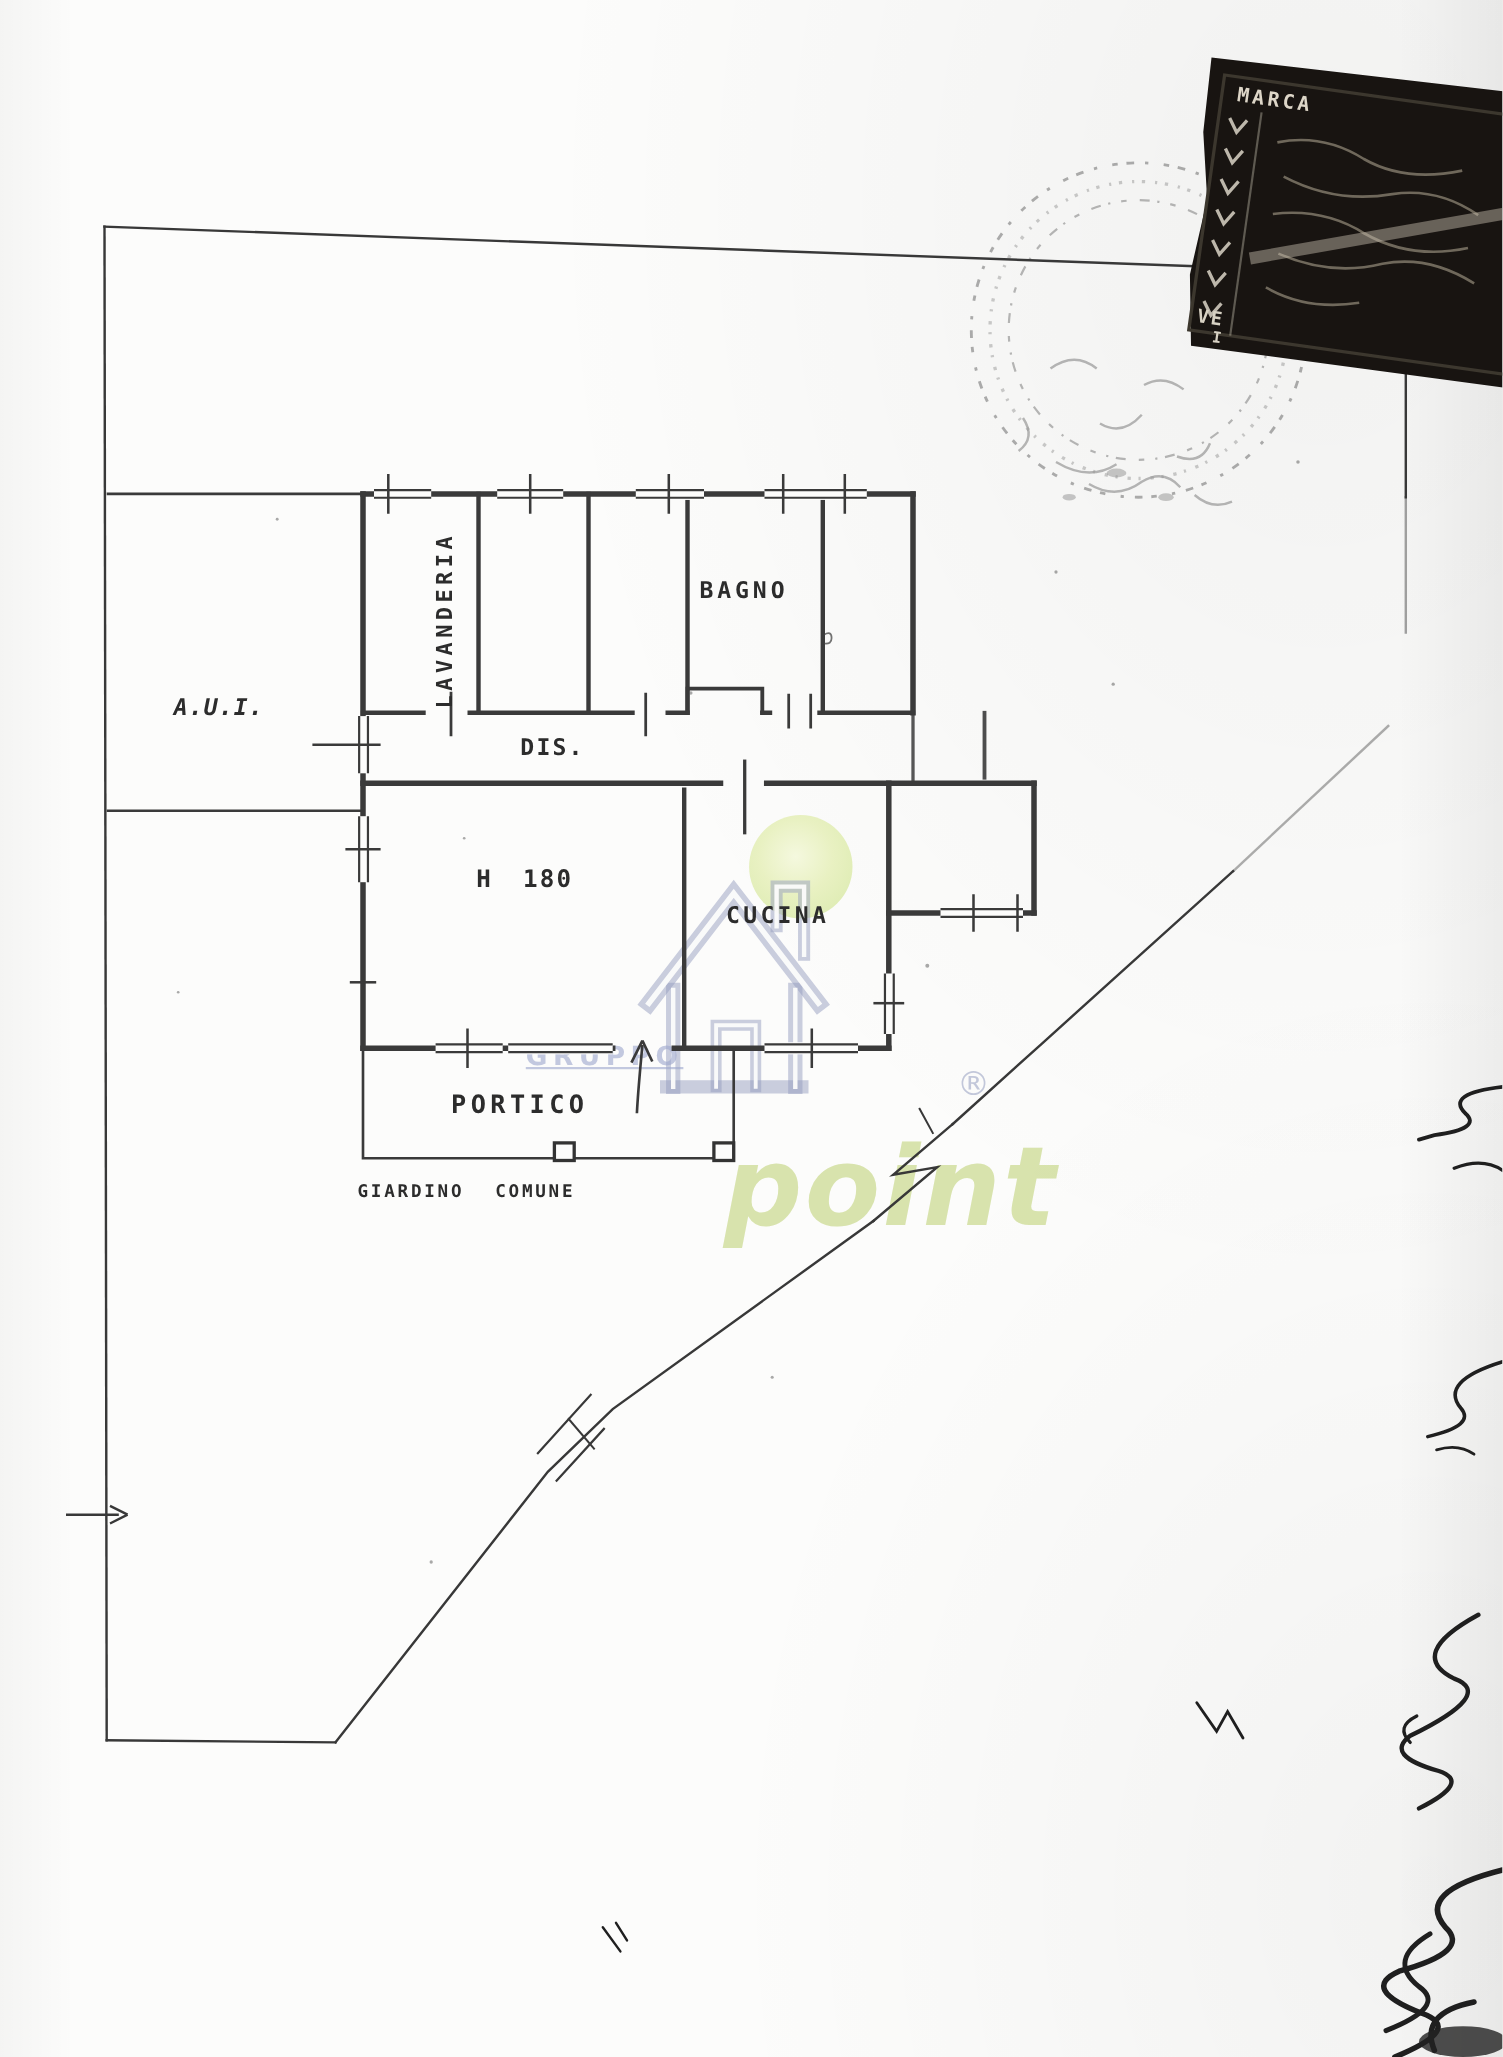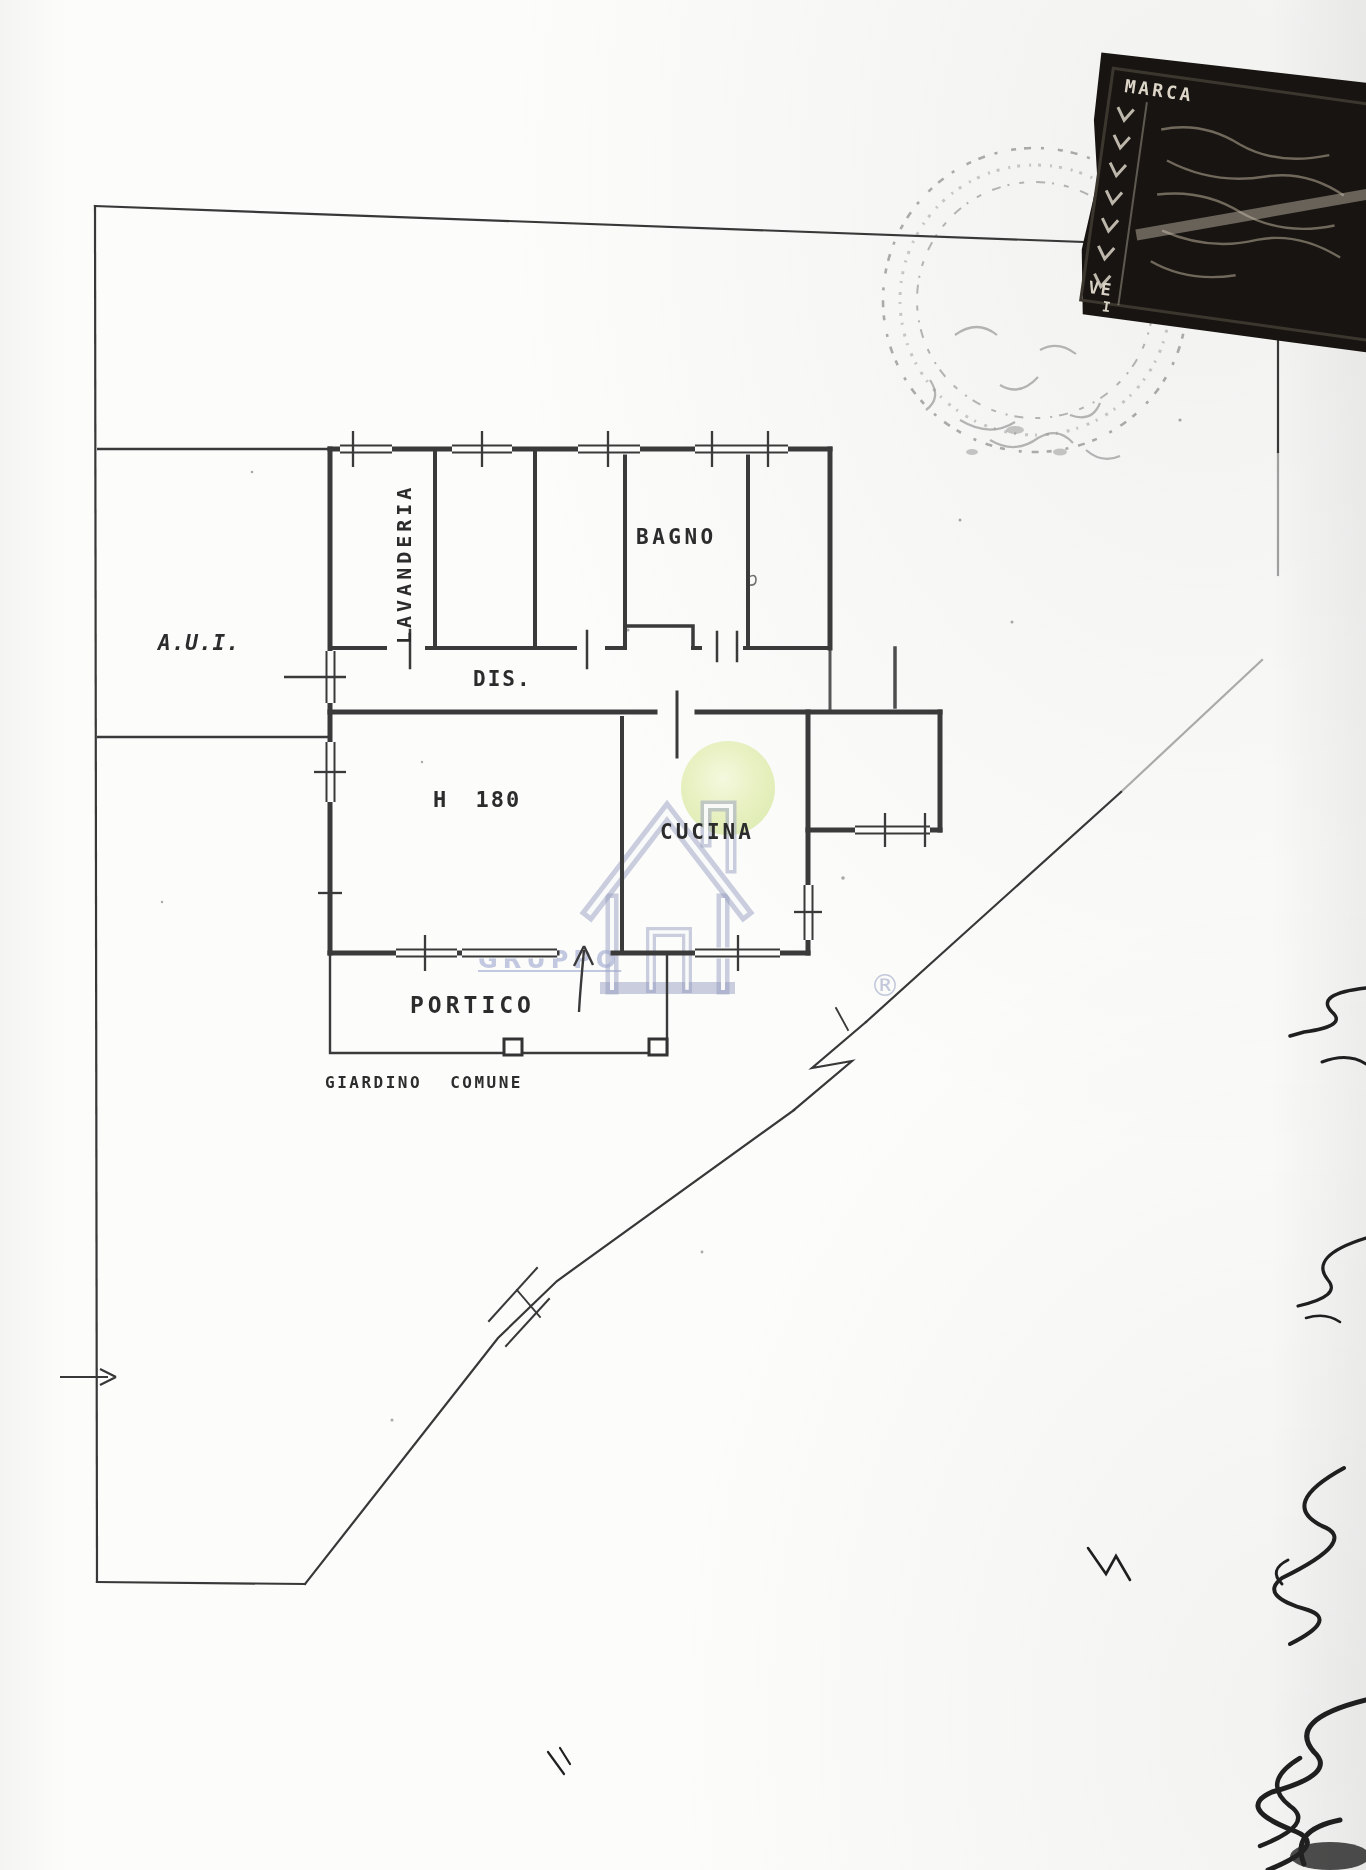--- a/index.html
+++ b/index.html
@@ -61,20 +61,21 @@
       <g stroke="rgba(252,252,251,.95)">
         <path d="M590,912 L667,812 L744,912" stroke-width="5"></path>
         <path d="M612,900 L612,988 M723,900 L723,988" stroke-width="4"></path>
         <path d="M651,988 L651,932 L687,932 L687,988" stroke-width="3.5"></path>
         <path d="M706,842 L706,806 L731,806 L731,868" stroke-width="4"></path>
       </g>
     </g>
   </svg>
   <div class="wm wm-gruppo">GRUPPO</div>
   <div class="wm wm-reg">®</div>
+  <div class="wm wm-point">point</div>
 
   <svg width="1366" height="1870" viewBox="0 0 1366 1870">
 
     <g stroke="#383838" fill="none" stroke-width="2.2" stroke-linecap="square">
       <path d="M95,206 L1278,249"></path>
       <path d="M1278,249 L1278,452"></path>
       <path d="M1278,452 L1278,575" opacity=".45"></path>
       <path d="M1262,660 L1121,792" opacity=".4"></path>
       <path d="M1121,792 L948,948 L866,1022"></path>
       <path d="M866,1022 L812,1068 L852,1061 L794,1110"></path>

